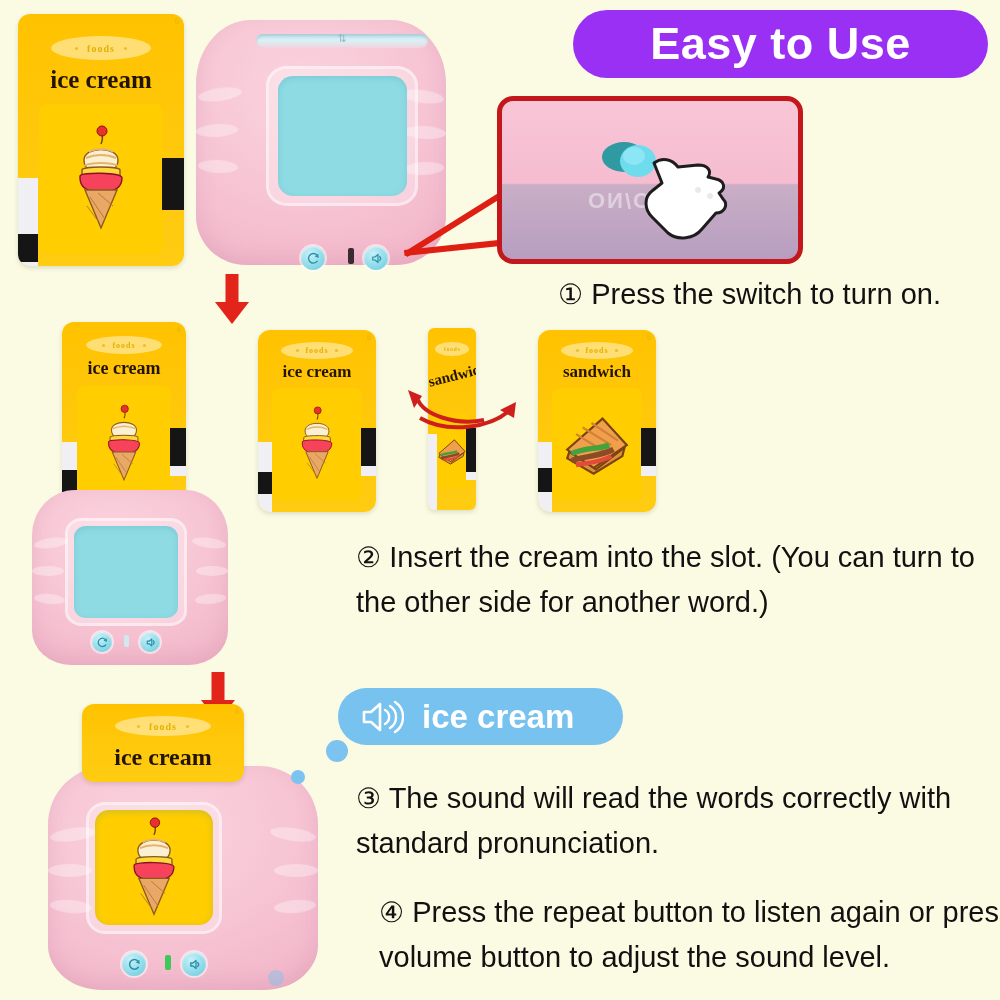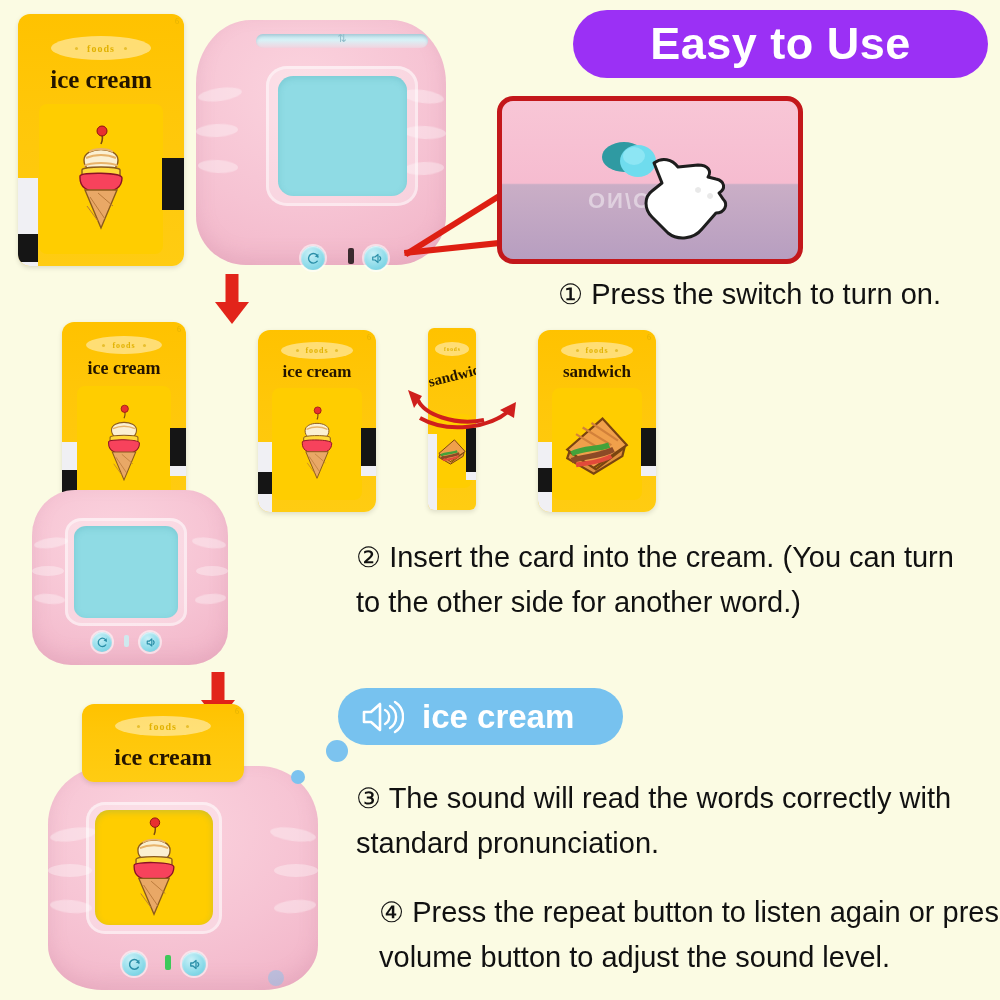--- a/index.html
+++ b/index.html
@@ -352,21 +352,21 @@
     <div class="strip" style="left:0;top:112px;width:14px;height:70px;">
       <div class="blk" style="top:26px;height:24px;"></div>
     </div>
     <div class="strip" style="right:0;top:98px;width:15px;height:48px;">
       <div class="blk" style="top:0;height:38px;"></div>
     </div>
   </div>
 
   <div class="step" style="left:356px;top:535px;width:625px;">
     <span class="num">②</span>
-    <span>Insert the card into the cream. (You can turn</span>
+    <span>Insert the cream into the slot. (You can turn</span>
     <span>to the other side for another word.)</span>
   </div>
 
   <div class="arrow-down" style="left:198px;top:672px;width:40px;height:50px;">
     <div class="shaft" style="top:0;width:13px;height:32px;"></div>
     <div class="head" style="top:28px;"></div>
   </div>
 
   <div class="device" style="left:48px;top:766px;width:270px;height:224px;">
     <div class="dev-body"></div>

